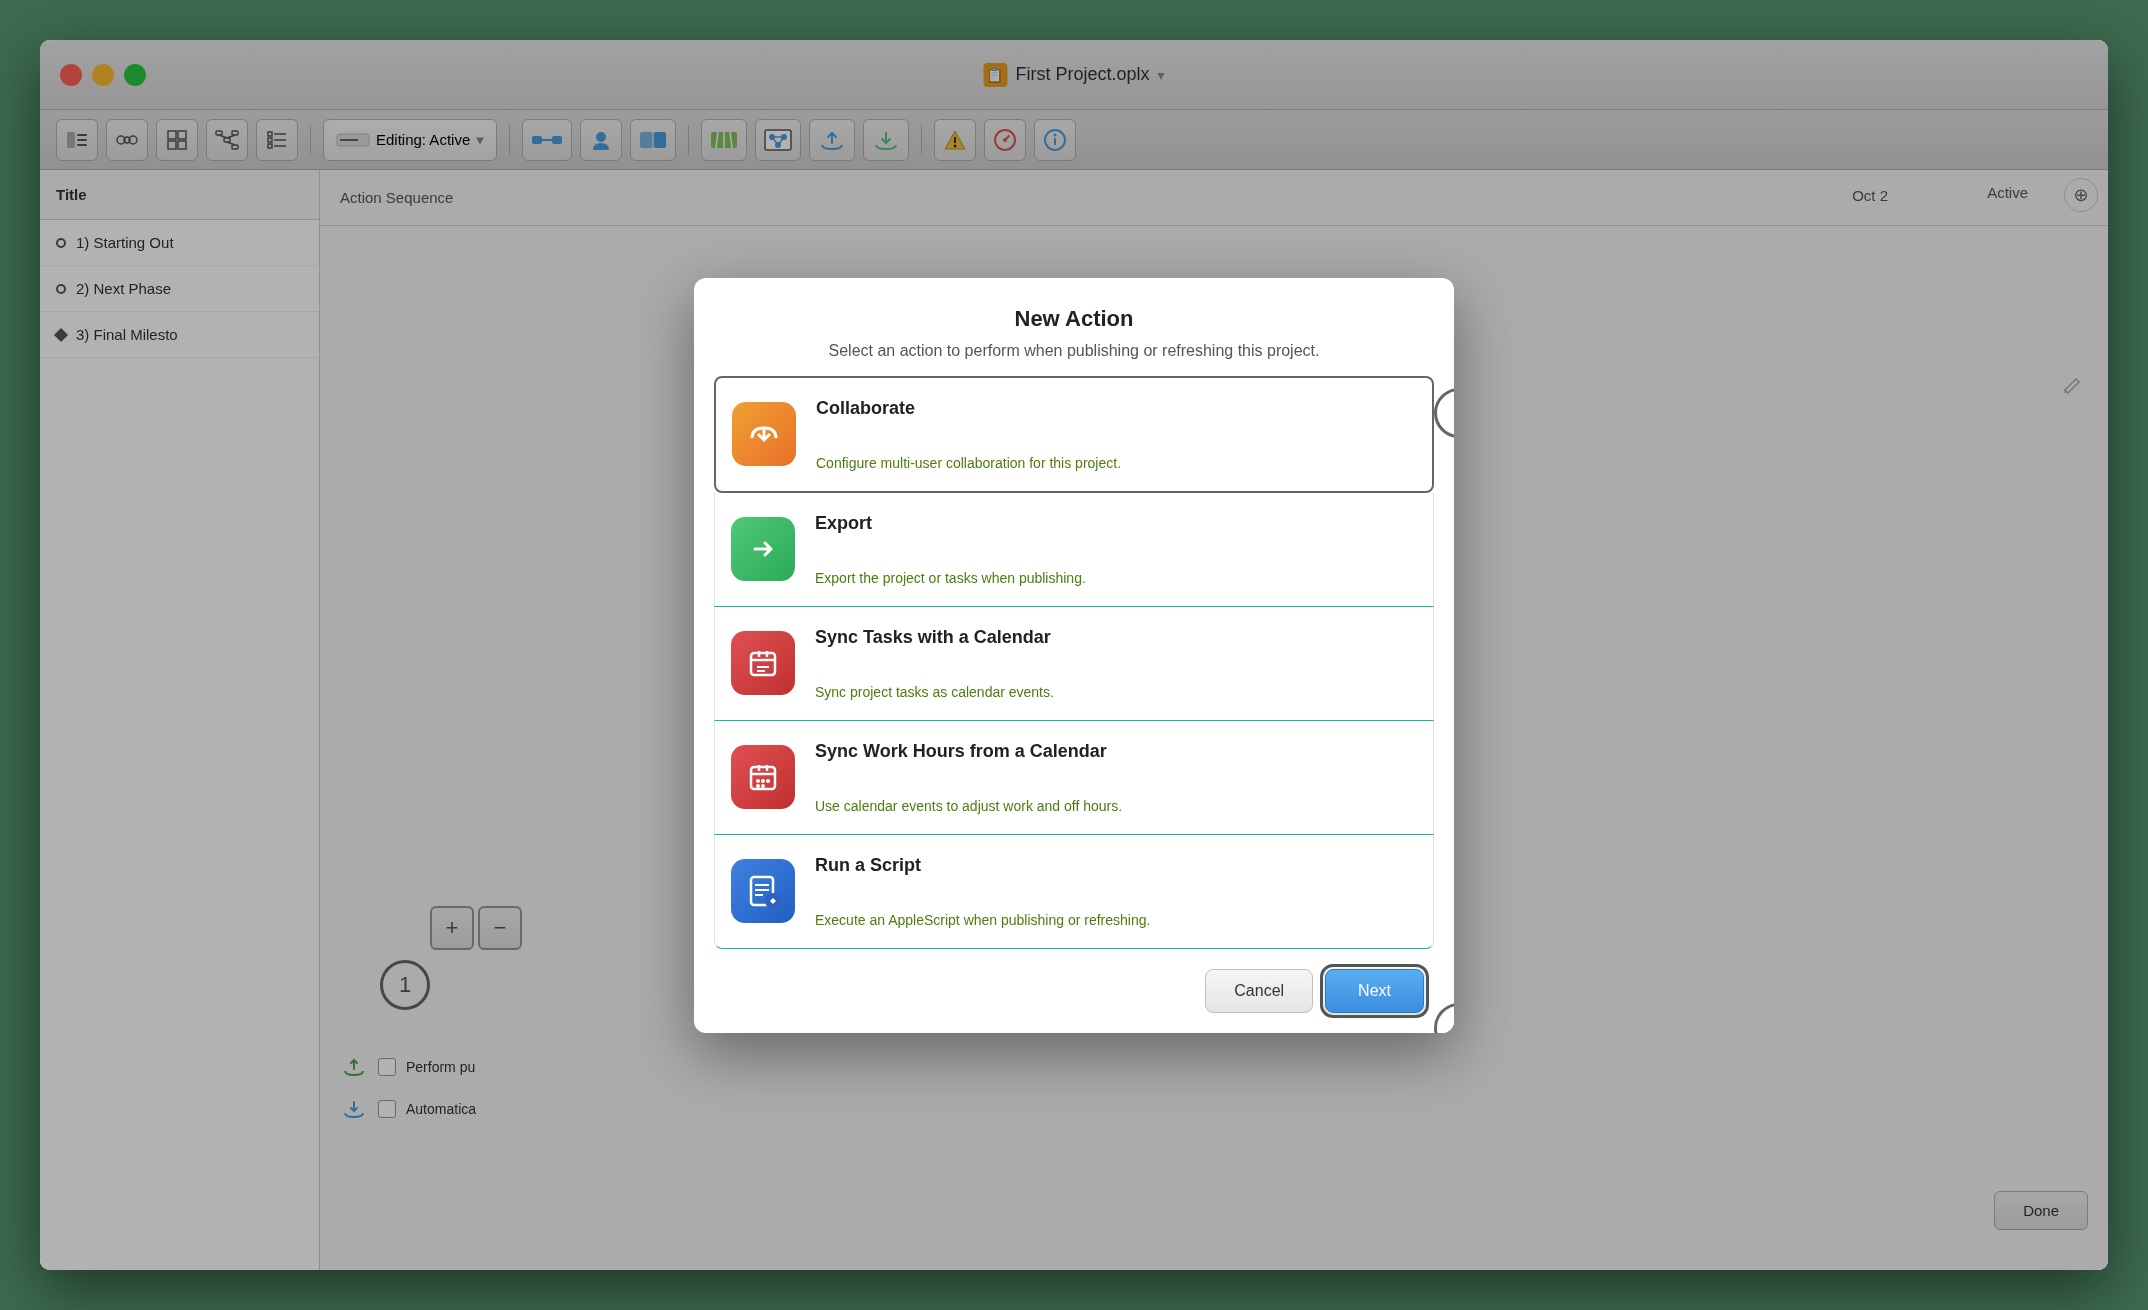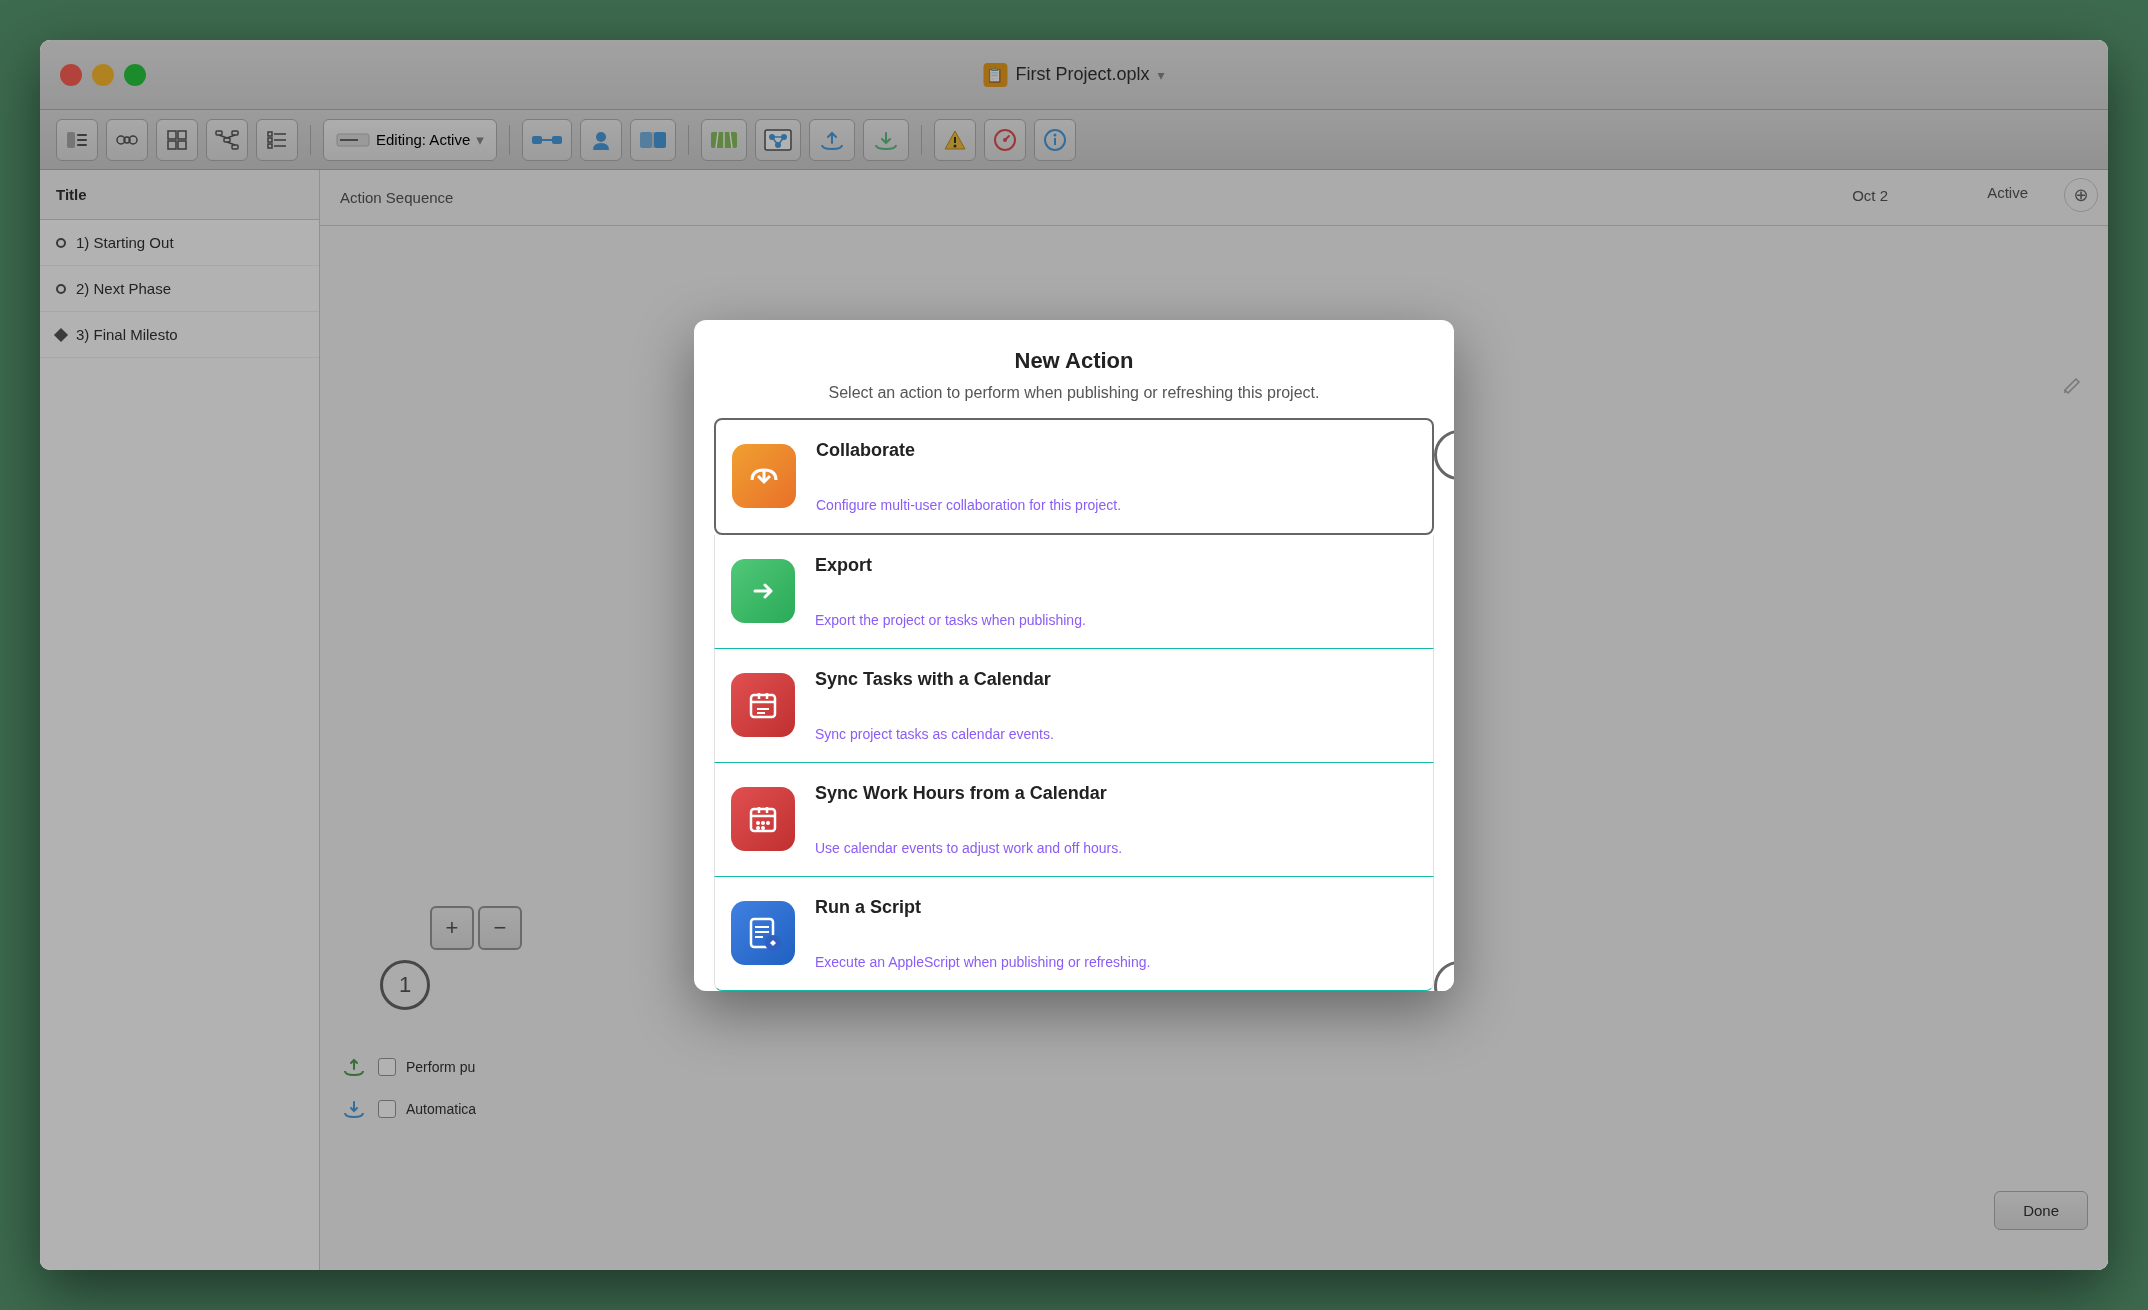--- a/index.html
+++ b/index.html
@@ -439,21 +439,21 @@
 
     .action-text { flex: 1; }
     .action-name {
       font-size: 18px;
       font-weight: 600;
       color: #222;
       margin-bottom: 6px;
     }
     .action-desc {
       font-size: 14px;
-      color: #8b5cf6;
+      color: #4d7c0f;
       margin-top: 36px;
     }
 
     
     .modal-footer {
       display: flex;
       justify-content: flex-end;
       padding: 20px 30px;
       gap: 12px;
     }
@@ -818,20 +818,24 @@
             </svg>
           </div>
           <div class="action-text">
             <div class="action-name">Run a Script</div>
             <div class="action-desc">Execute an AppleScript when publishing or refreshing.</div>
           </div>
         </div>
 
       </div>
 
+      <div class="modal-footer">
+        <button class="cancel-btn">Cancel</button>
+        <button class="next-btn">Next</button>
+      </div>
 
       <div class="step3-callout">
         <span>3</span>
       </div>
 
     </div>
   </div>
 
 </div>
 

